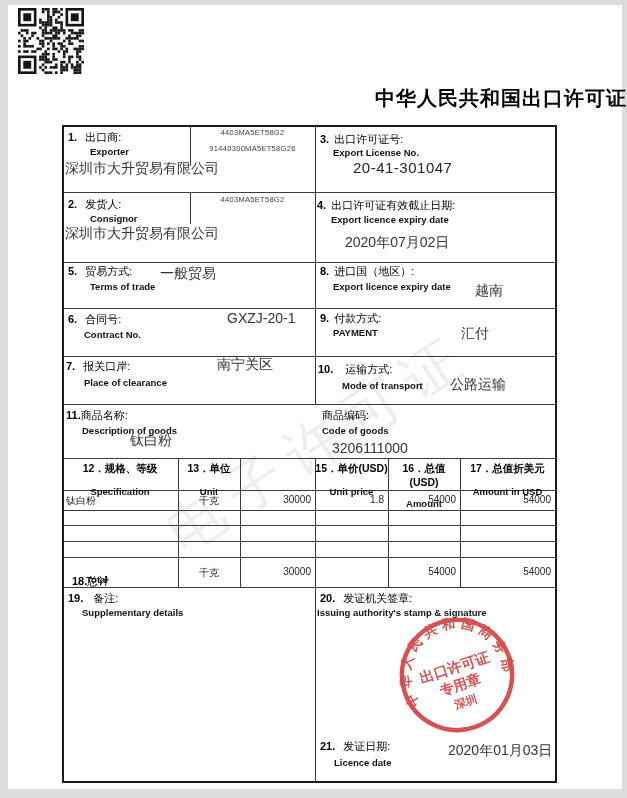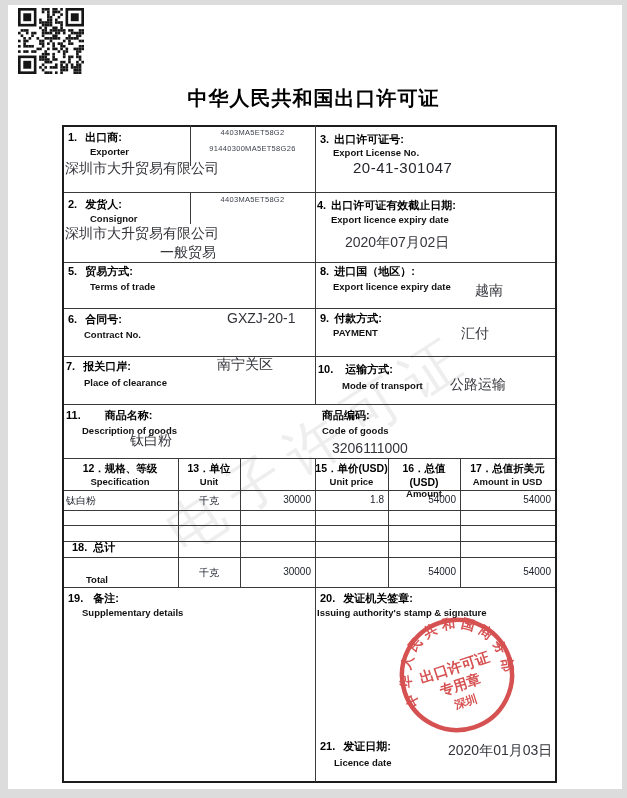--- a/index.html
+++ b/index.html
@@ -2,39 +2,39 @@
 <html><head>
 <meta charset="utf-8">
 <style>
   html,body{margin:0;padding:0;background:#e3e3e3;}
   .stage{position:relative;width:627px;height:798px;margin:0 auto;background:#dcdcdc;
          font-family:"Liberation Sans","DejaVu Sans",sans-serif;overflow:hidden;}
   .page{position:absolute;left:8px;top:5px;width:614px;height:784px;background:#ffffff;}
   .t{position:absolute;white-space:nowrap;color:#111;}
   .row{display:flex;gap:8px;align-items:baseline;}
   .no{font-weight:700;font-size:11px;color:#000;}
-  .lbl{font-weight:700;font-size:11px;color:#000;}
+  .lbl{font-weight:400;font-size:11px;color:#000;}
   .en{font-weight:700;font-size:9.5px;color:#111;}
   .val{font-weight:400;font-size:14px;color:#33343a;}
   .code{font-weight:400;font-size:7.5px;color:#3a3f4a;letter-spacing:.3px;}
   .bigval{font-weight:400;font-size:15px;color:#23252b;letter-spacing:.5px;}
   .num{font-weight:400;font-size:10px;color:#20242e;}
   .hl,.vl{position:absolute;background:#3a3a3a;}
   .hl{height:1px;}
   .vl{width:1px;}
   .hl.thick,.vl.thick{background:#1c1c1c;}
   .hl.thick{height:2px;}
   .vl.thick{width:2px;}
-  .title{position:absolute;left:0;right:0;top:85px;text-align:center;font-size:20px;
+  .title{position:absolute;left:0;right:0;top:85px;text-align:right;font-size:20px;
          font-weight:700;color:#000;letter-spacing:1px;}
   .subtitle{position:absolute;left:0;right:0;top:111px;text-align:center;font-size:10.5px;
             font-weight:700;color:#000;}
   .gh{position:absolute;text-align:center;}
   .ghcn{font-weight:700;font-size:10.5px;color:#000;}
-  .ghen{font-weight:700;font-size:9.5px;color:#111;margin-top:0;}
+  .ghen{font-weight:700;font-size:9.5px;color:#111;margin-top:10px;}
   .watermark{position:absolute;left:100px;top:405px;width:440px;text-align:center;
              transform:rotate(-33deg);font-size:56px;letter-spacing:14px;
              color:rgba(120,120,120,0.13);font-weight:400;pointer-events:none;}
   .stamp{position:absolute;left:392px;top:610px;}
 </style>
 </head>
 <body>
 
 <div class="stage">
   <div class="page"></div>
@@ -319,21 +319,21 @@
     <span class="no">4.</span>
     <span class="lbl">出口许可证有效截止日期:</span>
   </div>
   <div class="t en" style="left:331px;top:214px">Export licence expiry date</div>
   <div class="t val" style="left:345px;top:234px">2020年07月02日</div>
 
   <div class="t row" style="left:68px;top:264px">
     <span class="no">5.</span>
     <span class="lbl">贸易方式:</span>
   </div>
-  <div class="t val" style="left:160px;top:244px">一般贸易</div>
+  <div class="t val" style="left:160px;top:265px">一般贸易</div>
   <div class="t en" style="left:90px;top:281px">Terms of trade</div>
 
   <div class="t row" style="left:68px;top:312px">
     <span class="no">6.</span>
     <span class="lbl">合同号:</span>
   </div>
   <div class="t val" style="left:227px;top:310px">GXZJ-20-1</div>
   <div class="t en" style="left:84px;top:329px">Contract No.</div>
 
   <div class="t row" style="left:66px;top:359px">
@@ -357,21 +357,21 @@
   <div class="t en" style="left:333px;top:327px">PAYMENT</div>
   <div class="t val" style="left:461px;top:325px">汇付</div>
 
   <div class="t row" style="left:318px;top:362px;gap:12px">
     <span class="no">10.</span>
     <span class="lbl">运输方式:</span>
   </div>
   <div class="t val" style="left:450px;top:376px">公路运输</div>
   <div class="t en" style="left:342px;top:380px">Mode of transport</div>
 
-  <div class="t row" style="left:66px;top:408px;gap:24px">
+  <div class="t row" style="left:66px;top:408px;gap:0">
     <span class="no">11.</span>
     <span class="lbl">商品名称:</span>
   </div>
   <div class="t en" style="left:82px;top:425px">Description of goods</div>
   <div class="t val" style="left:130px;top:432px">钛白粉</div>
   <div class="t lbl" style="left:322px;top:408px">商品编码:</div>
   <div class="t en" style="left:322px;top:425px">Code of goods</div>
   <div class="t val" style="left:332px;top:440px">3206111000</div>
 
   <div class="gh" style="left:62px;top:462px;width:116px">
@@ -395,21 +395,21 @@
     <div class="ghen">Amount in USD</div>
   </div>
 
   <div class="t num" style="left:66px;top:494px">钛白粉</div>
   <div class="t num" style="left:178px;top:494px;width:62px;text-align:center">千克</div>
   <div class="t num" style="right:316px;top:494px">30000</div>
   <div class="t num" style="right:243px;top:494px">1.8</div>
   <div class="t num" style="right:171px;top:494px">54000</div>
   <div class="t num" style="right:76px;top:494px">54000</div>
 
-  <div class="t row" style="left:72px;top:540px;gap:6px">
+  <div class="t row" style="left:72px;top:574px;gap:0">
     <span class="no">18.</span>
     <span class="lbl">总计</span>
   </div>
   <div class="t en" style="left:86px;top:574px">Total</div>
   <div class="t num" style="left:178px;top:566px;width:62px;text-align:center">千克</div>
   <div class="t num" style="right:316px;top:566px">30000</div>
   <div class="t num" style="right:243px;top:566px"></div>
   <div class="t num" style="right:171px;top:566px">54000</div>
   <div class="t num" style="right:76px;top:566px">54000</div>
 

